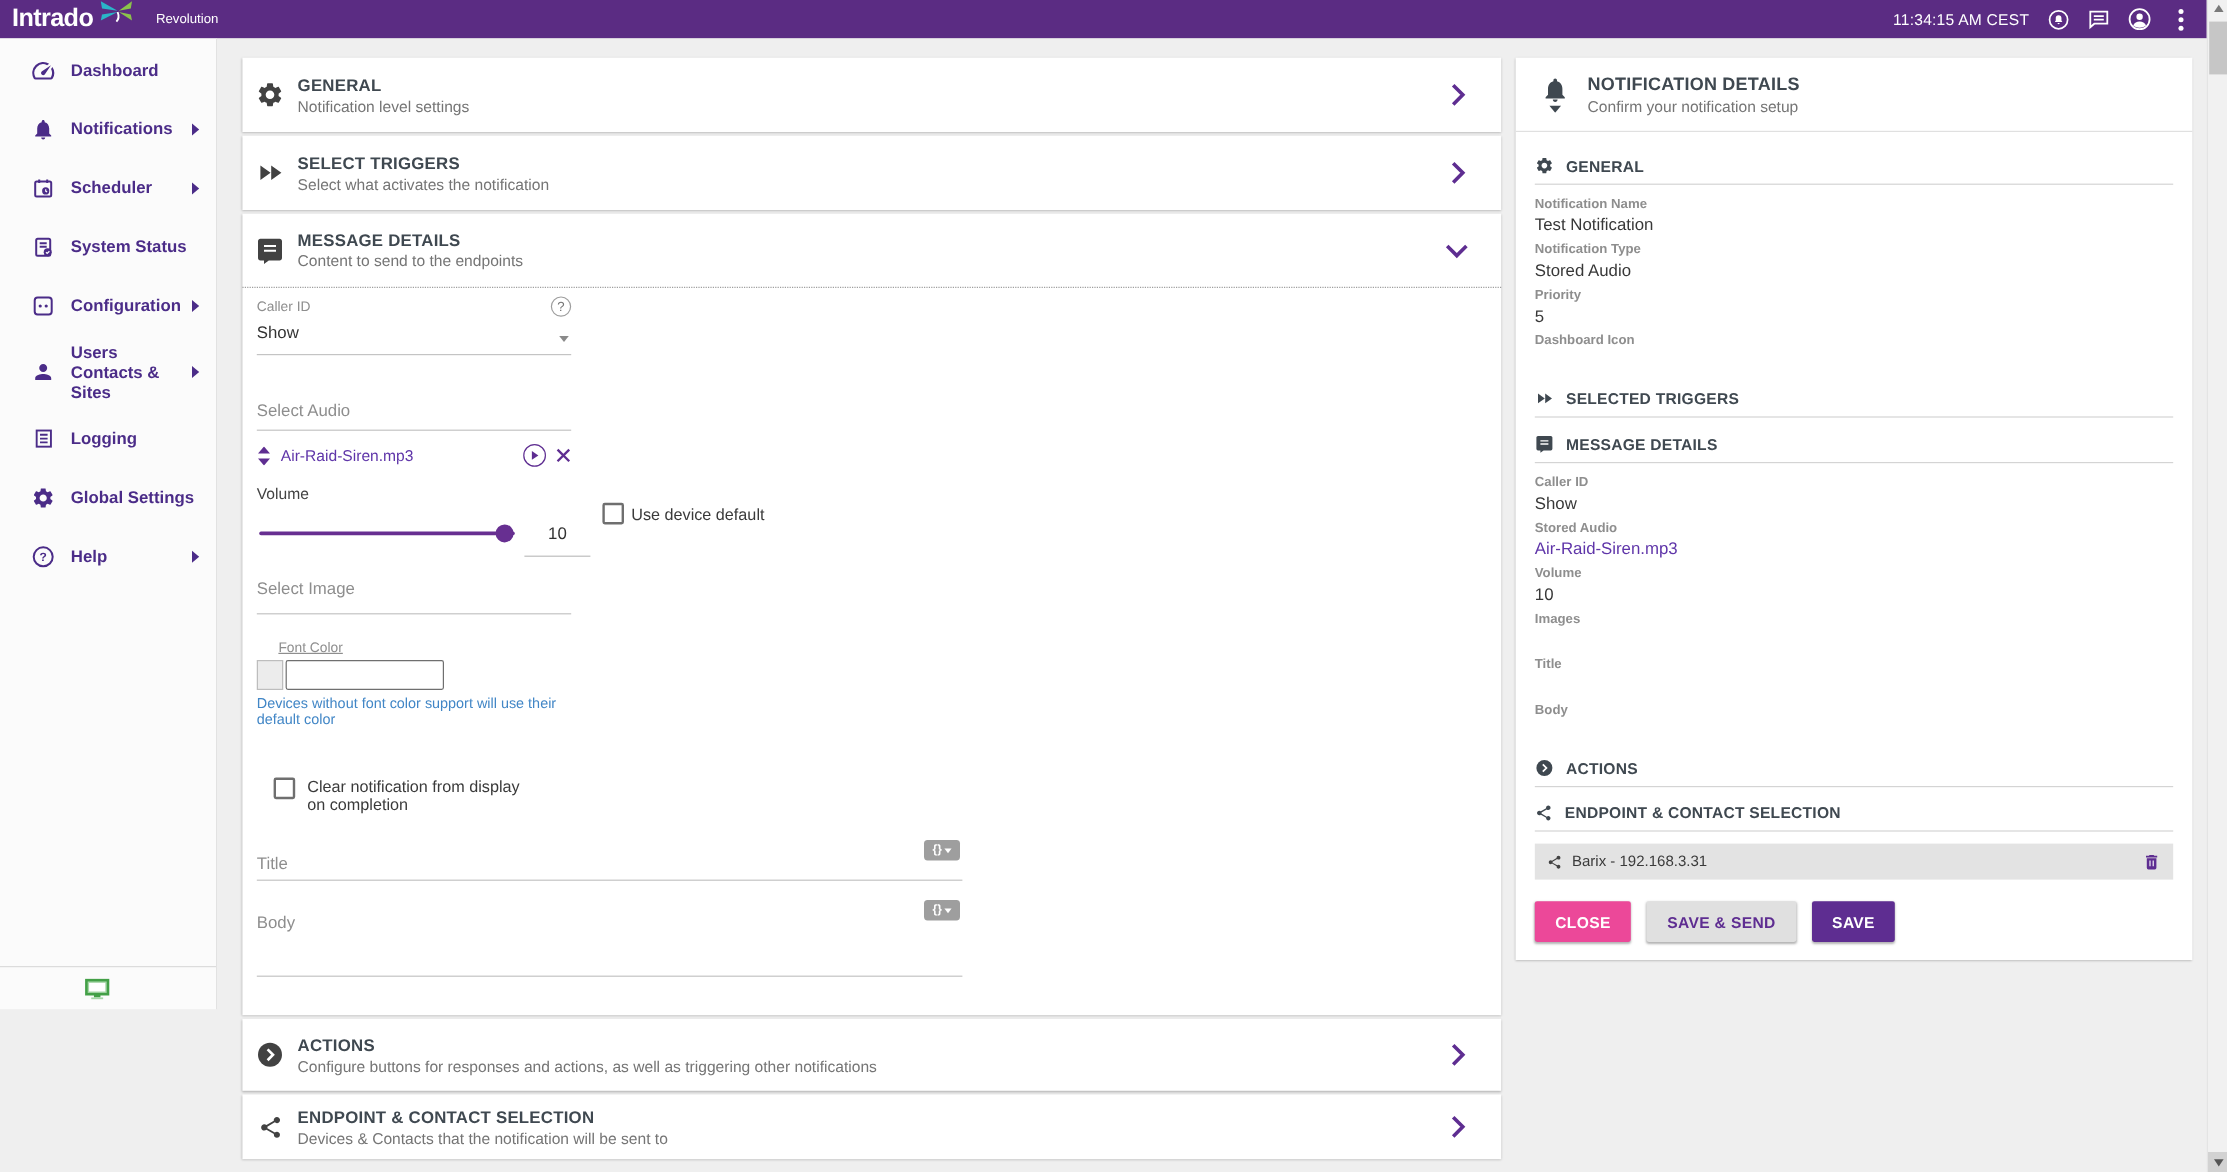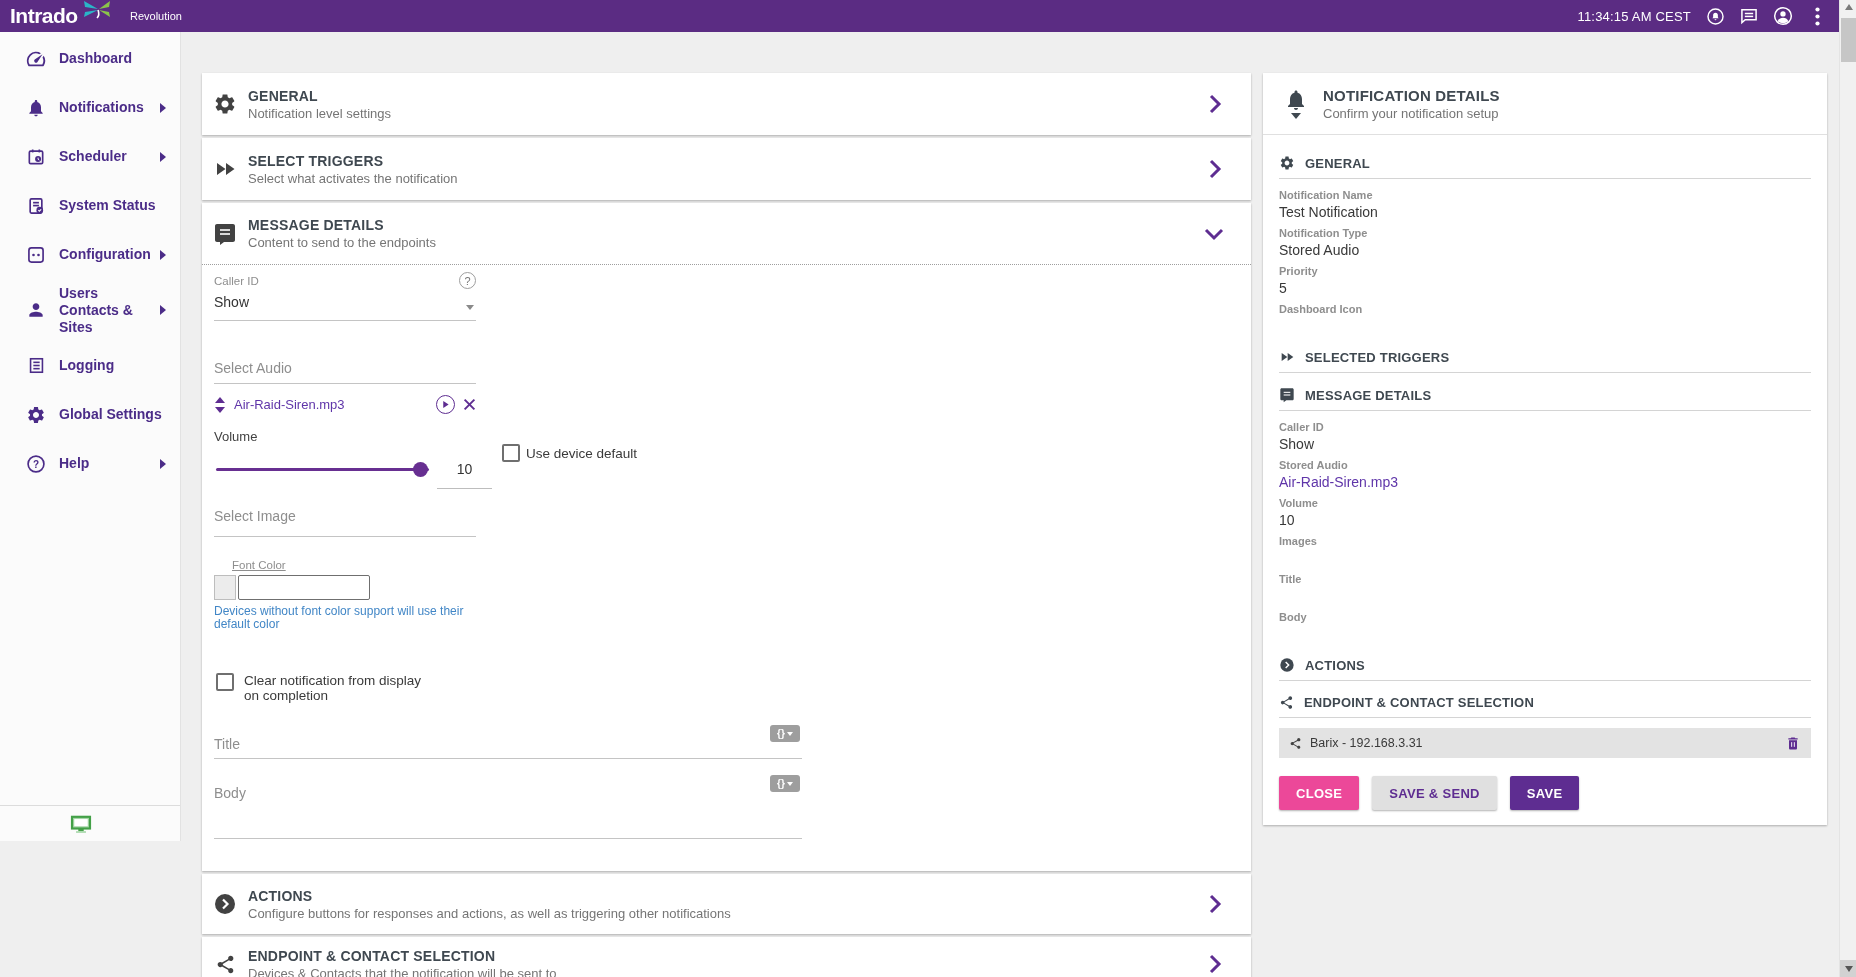--- a/index.html
+++ b/index.html
@@ -16,21 +16,21 @@
   .dragonfly { position:absolute; left:72px; top:-1px; }
   .app-title { font-size:11px; margin-left:14px; font-weight:400; }
   .topbar-right { margin-left:auto; display:flex; align-items:center; gap:14px; }
   .clock { font-size:13px; letter-spacing:.2px; }
   .tb-icon { width:20px; height:20px; display:flex; align-items:center; justify-content:center; cursor:pointer; }
 
   
   .app { flex:1; display:flex; min-height:0; }
   .sidebar { width:181px; background:#fbfbfb; border-right:1px solid #e2e2e2;
              display:flex; flex-direction:column; padding-top:2px; }
-  .content { flex:1; position:relative; background:#efefef;margin-top:25px; }
+  .content { flex:1; position:relative; background:#efefef; }
 
   
   .side-item { display:flex; align-items:center; height:49px; padding:0 14px 0 25px;
                color:#4b2c88; cursor:pointer; }
   .side-item.tall { height:62px; }
   .side-icon { width:22px; height:22px; flex:0 0 22px; display:flex; align-items:center; justify-content:center; }
   .side-label { font-size:14px; font-weight:bold; margin-left:12px; line-height:17px; }
   .side-caret { margin-left:auto; width:0; height:0; border-left:6px solid #4b2c88;
                 border-top:5px solid transparent; border-bottom:5px solid transparent; }
   .sidebar-spacer { flex:1; }
@@ -73,21 +73,21 @@
                font-size:14px; color:#333; display:flex; align-items:center; justify-content:center; }
   .checkbox { width:18px; height:18px; border:2px solid #6f6f6f; border-radius:2px; background:#fff; flex:0 0 18px; cursor:pointer; }
   .device-default { top:241px; left:300px; display:flex; align-items:center; gap:6px; }
   .cb-label { font-size:13.5px; color:#3a3a3a; }
   .fld-image { top:304px; left:12px; width:262px; height:30px; }
   .fc-label { top:356px; left:30px;text-decoration:underline; }
   .fc-boxes { top:372px; left:12px; display:flex; }
   .fc-swatch { width:22px; height:25px; background:#ececec; border:1px solid #bdbdbd; }
   .fc-input { width:132px; height:25px; background:#fff; border:1px solid #6f6f6f; border-radius:2px; margin-left:2px; }
   .fc-help { top:402px; left:12px; width:280px; font-size:12px; line-height:13px; color:#4186c6; }
-  .clear-cb { top:470px; left:14px; display:flex; gap:10px; width:220px; }
+  .clear-cb { top:470px; left:26px; display:flex; gap:10px; width:220px; }
   .clear-cb .cb-label { line-height:15px; }
   .title-row { top:522px; left:12px; width:588px; height:34px; border-bottom:1px solid #c4c4c4; }
   .title-row .placeholder { position:absolute; left:0; bottom:6px; }
   .body-row { top:570px; left:12px; width:588px; height:66px; border-bottom:1px solid #c4c4c4; }
   .body-row .placeholder { position:absolute; left:0; top:12px; }
   .token-btn { position:absolute; right:2px; top:0; width:30px; height:17px; background:#9e9e9e; border-radius:3px;
                color:#fff; font-size:10px; font-weight:bold; display:flex; align-items:center; justify-content:center; gap:2px; cursor:pointer; }
   .token-btn .tb-caret { width:0; height:0; border-top:4px solid #fff; border-left:3.5px solid transparent; border-right:3.5px solid transparent; }
   .body-row .token-btn { top:2px; }
 

